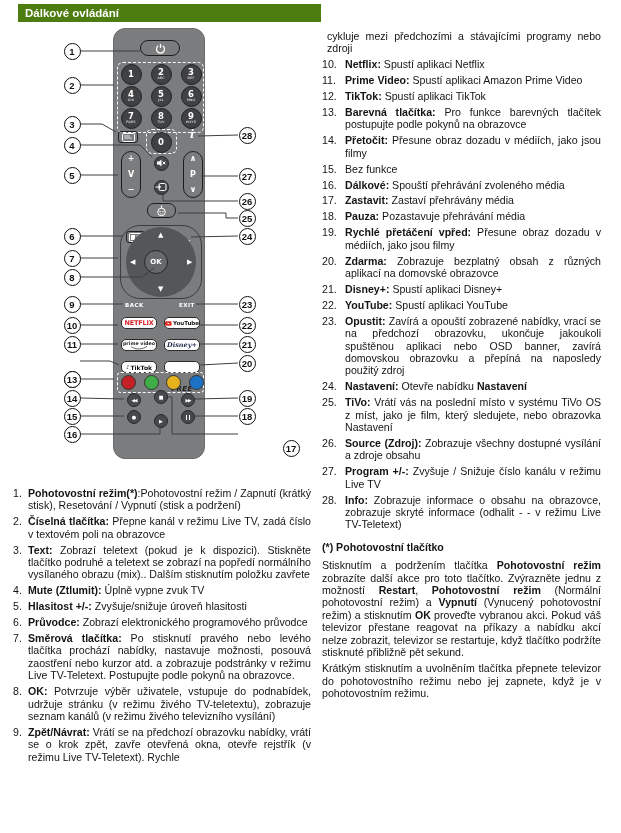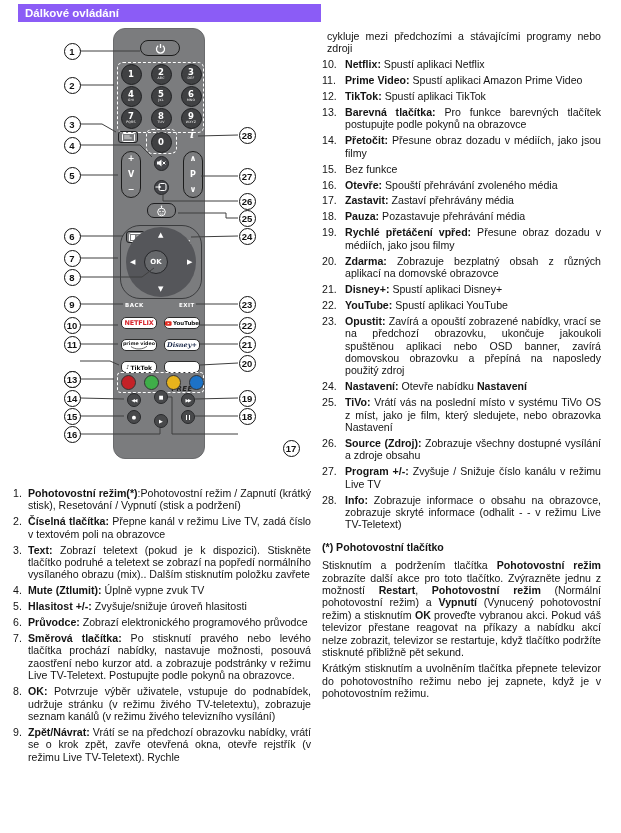--- a/index.html
+++ b/index.html
@@ -1,17 +1,17 @@
 <!DOCTYPE html>
 <html><head>
 <meta charset="utf-8">
 <style>
   html,body{margin:0;padding:0;background:#fff;}
   body{width:621px;height:833px;position:relative;font-family:"Liberation Sans",sans-serif;color:#141414;overflow:hidden;}
-  .header-bar{position:absolute;left:18px;top:4px;width:303px;height:18px;background:#8b5cf6;color:#fff;
+  .header-bar{position:absolute;left:18px;top:4px;width:303px;height:18px;background:#4d7c0f;color:#fff;
     font-weight:bold;font-size:11.5px;line-height:18px;padding-left:7px;box-sizing:border-box;}
   
   .figure{position:absolute;left:0;top:0;width:321px;height:480px;}
   .remote{position:absolute;left:113px;top:28px;width:92px;height:431px;background:#7b7c7e;border:1px solid #6a6b6d;
     border-radius:12px;box-sizing:border-box;font-family:"DejaVu Sans",sans-serif;z-index:1;}
   .lines{position:absolute;left:0;top:0;z-index:2;pointer-events:none;}
   .callout{position:absolute;width:17px;height:17px;border:1.6px solid #111;border-radius:50%;background:#fff;color:#111;
     font:bold 9.5px "Liberation Sans",sans-serif;display:flex;align-items:center;justify-content:center;box-sizing:border-box;z-index:3;}
   .remote *{box-sizing:border-box;}
   .power{position:absolute;left:26px;top:11px;width:40px;height:16px;border:1.3px solid #1c1c1c;border-radius:8px;
@@ -381,21 +381,21 @@
       <div class="li">
         <span class="num">14.</span>
         <span class="txt"><b>Přetočit:</b> Přesune obraz dozadu v médiích, jako jsou filmy</span>
       </div>
       <div class="li">
         <span class="num">15.</span>
         <span class="txt">Bez funkce</span>
       </div>
       <div class="li">
         <span class="num">16.</span>
-        <span class="txt"><b>Otevře:</b> Spouští přehrávání zvoleného média</span>
+        <span class="txt"><b>Dálkové:</b> Spouští přehrávání zvoleného média</span>
       </div>
       <div class="li">
         <span class="num">17.</span>
         <span class="txt"><b>Zastavit:</b> Zastaví přehrávány média</span>
       </div>
       <div class="li">
         <span class="num">18.</span>
         <span class="txt"><b>Pauza:</b> Pozastavuje přehrávání média</span>
       </div>
       <div class="li">

